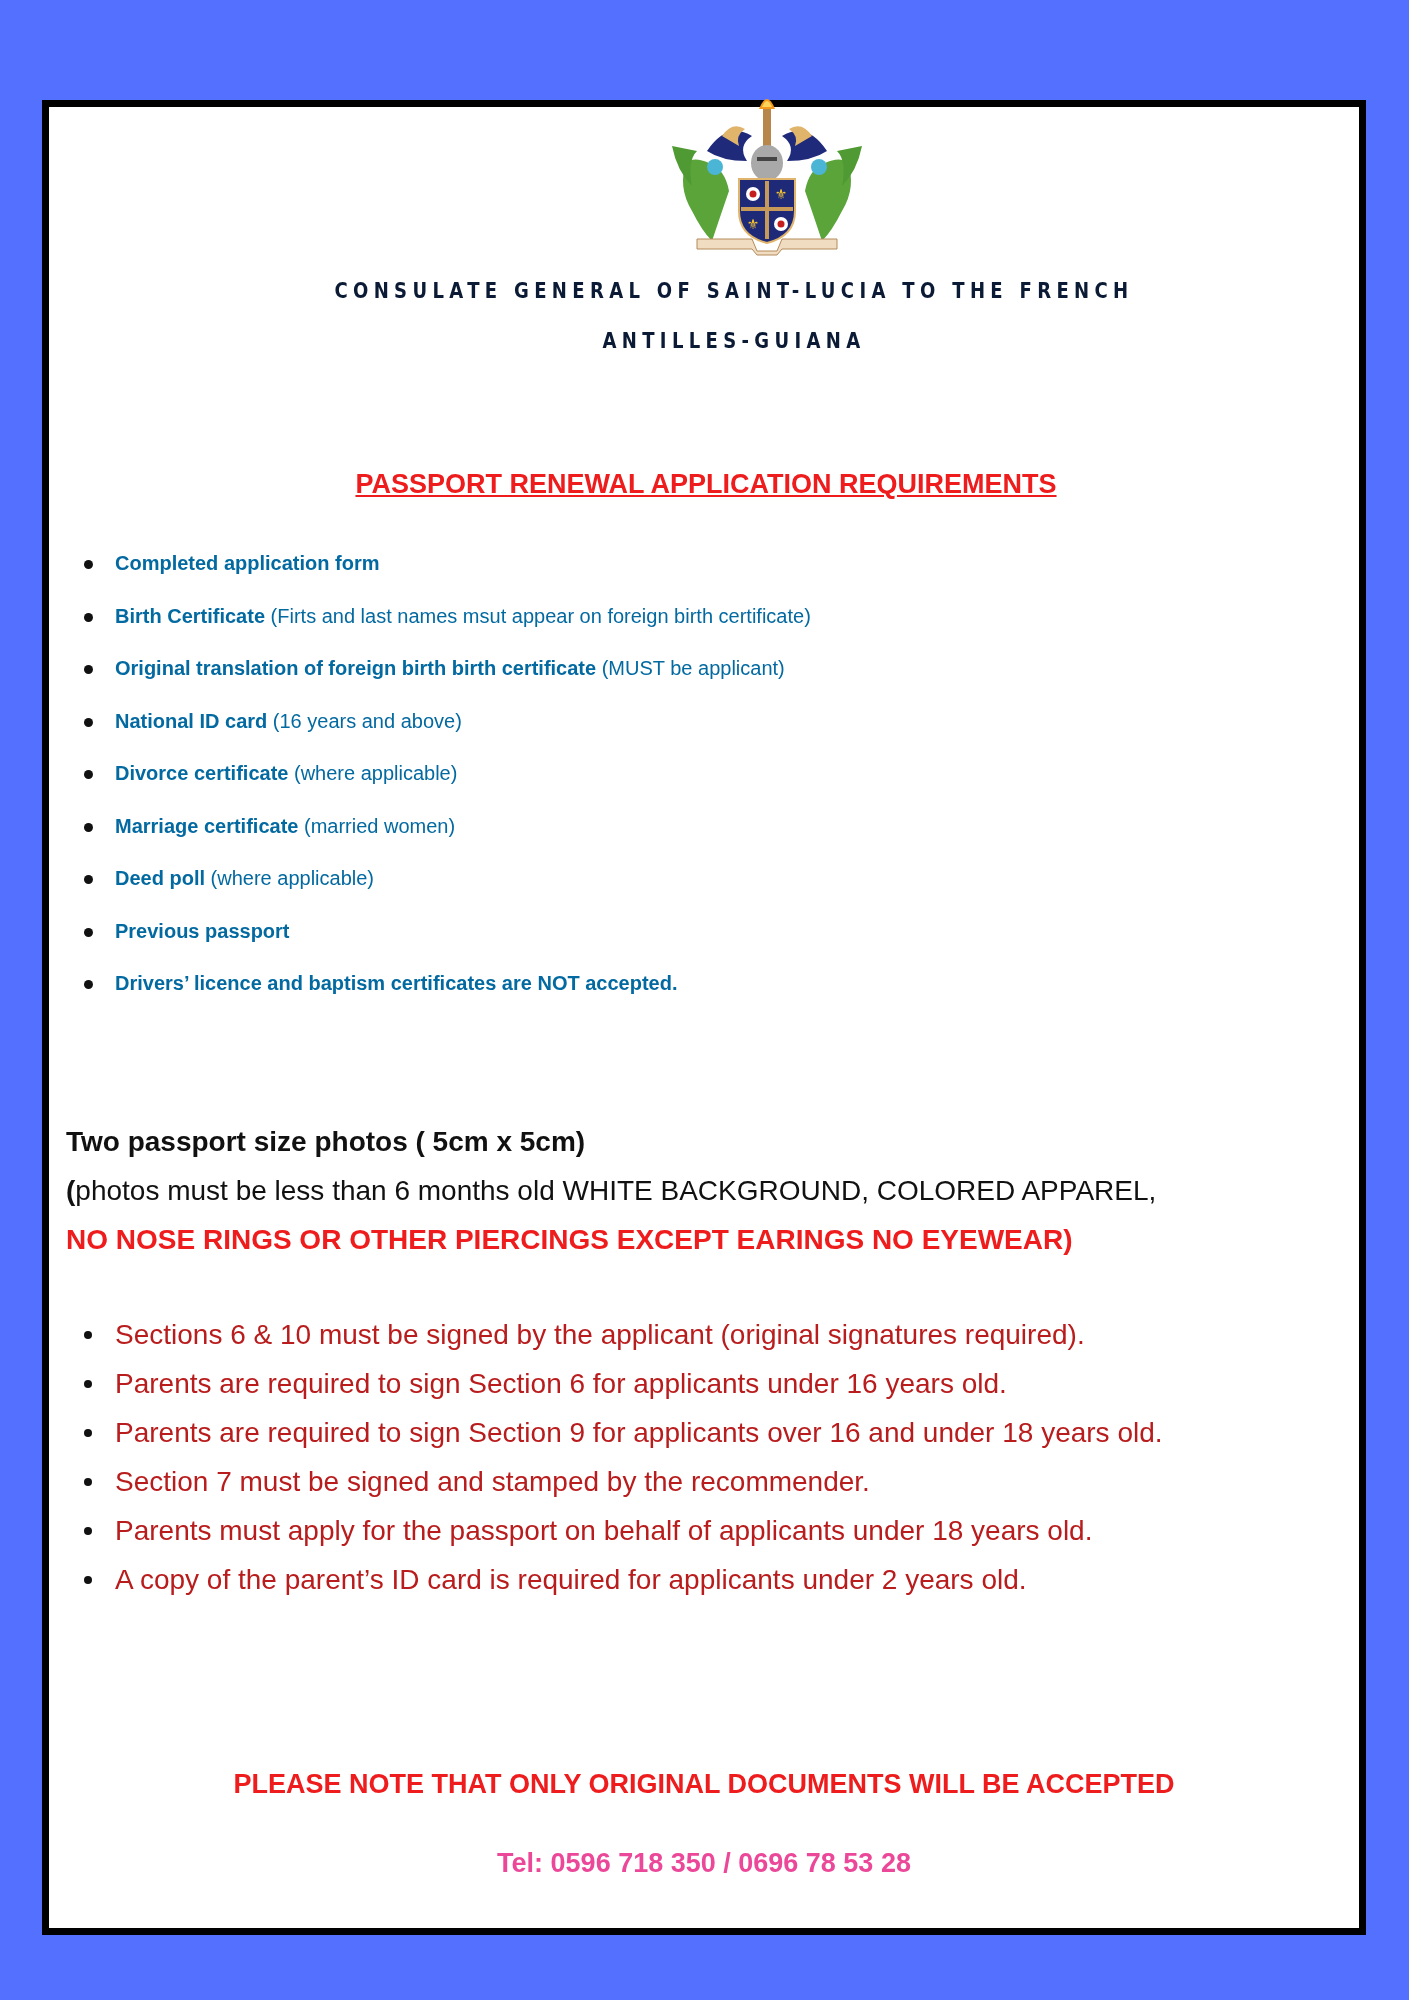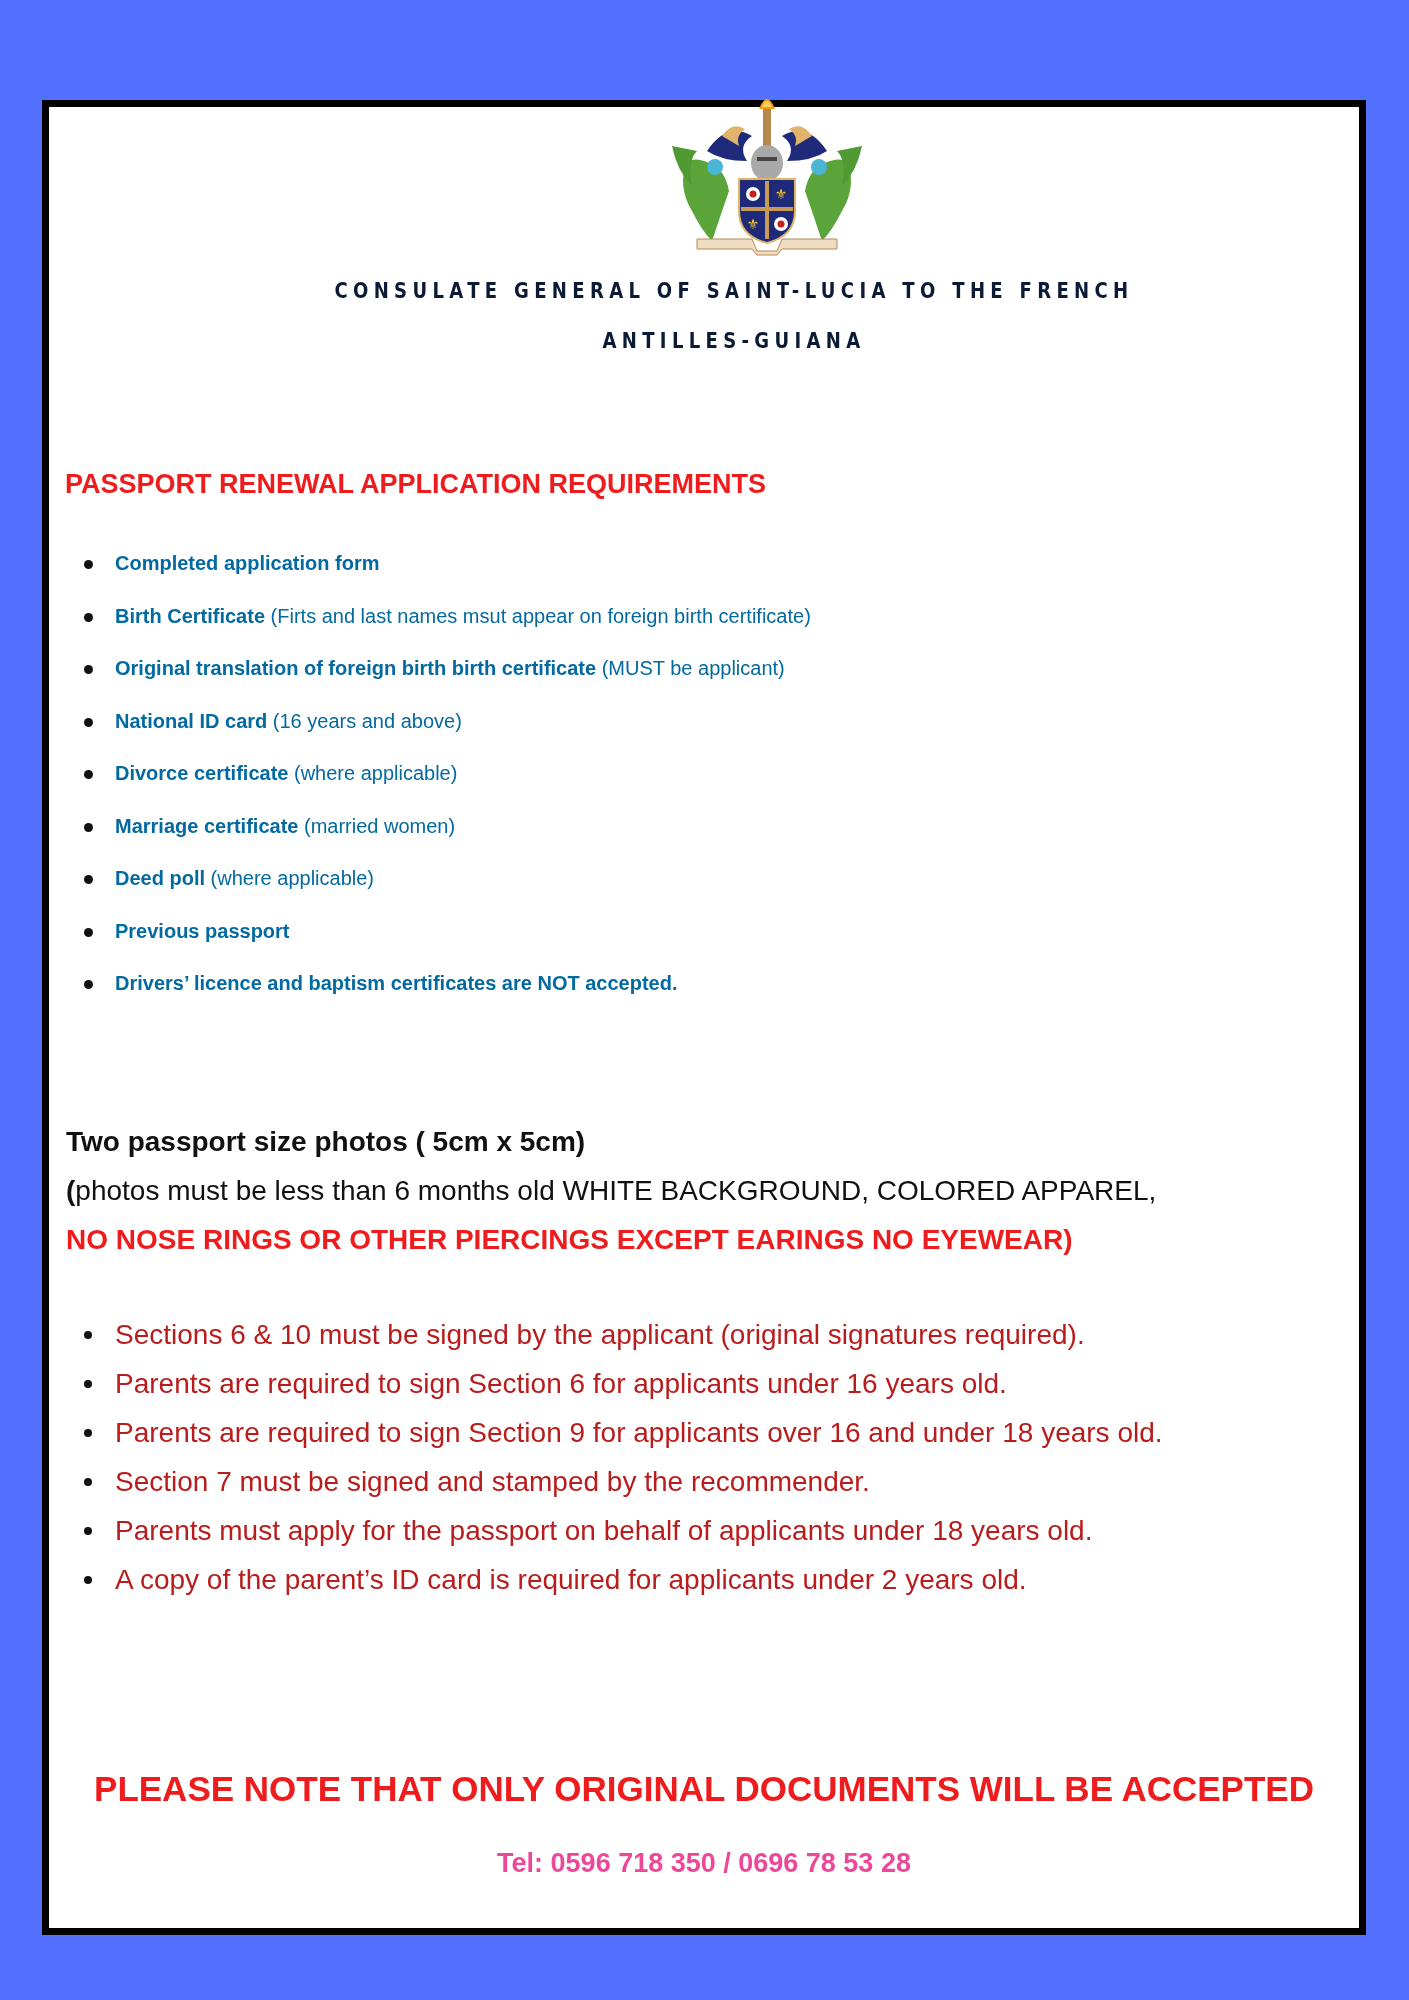--- a/index.html
+++ b/index.html
@@ -31,25 +31,27 @@
     font-weight: bold;
     font-size: 22px;
     letter-spacing: 6.5px;
     color: #0b1a35;
     transform: scaleX(0.82);
   }
   .h1 { top: 171px; left: 60px; }
   .h2 { top: 221px; left: 60px; }
   .title {
     position: absolute;
-    left: 16px; right: 0; top: 362px;
+    left: 4px; right: 0; top: 362px;
+    text-align: center;
     color: #ee1c1c;
     font-weight: bold;
     font-size: 27px;
     font-family: "Liberation Sans", sans-serif;
+    text-decoration: underline;
   }
   ul.req {
     position: absolute;
     left: 17px; top: 430px;
     margin: 0; padding: 0;
     list-style: none;
   }
   ul.req li {
     position: relative;
     padding-left: 49px;
@@ -97,21 +99,21 @@
     width: 8px; height: 8px;
     border-radius: 50%;
     background: #111;
   }
   .note {
     position: absolute;
     left: 0; right: 0; top: 1662px;
     text-align: center;
     color: #ee1c1c;
     font-weight: bold;
-    font-size: 35px;
+    font-size: 27px;
   }
   .tel {
     position: absolute;
     left: 0; right: 0; top: 1741px;
     text-align: center;
     color: #ec4899;
     font-weight: bold;
     font-size: 27px;
   }
 </style>

